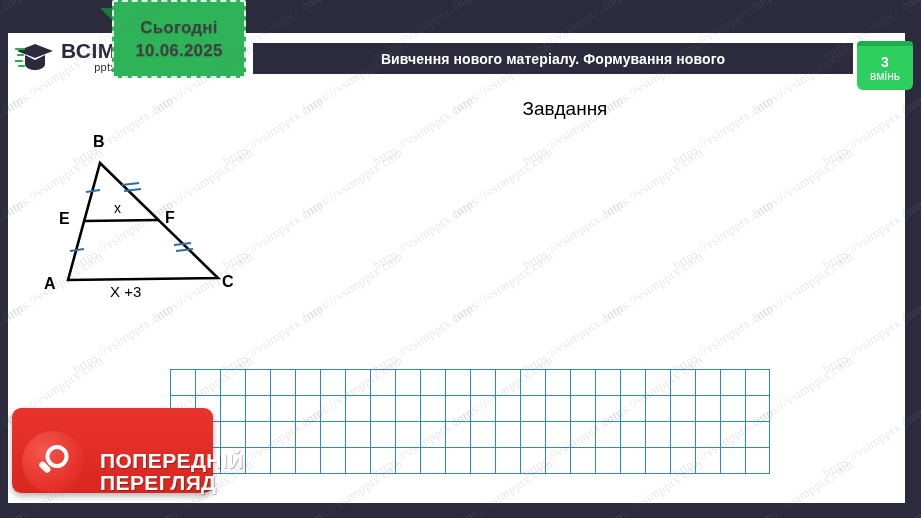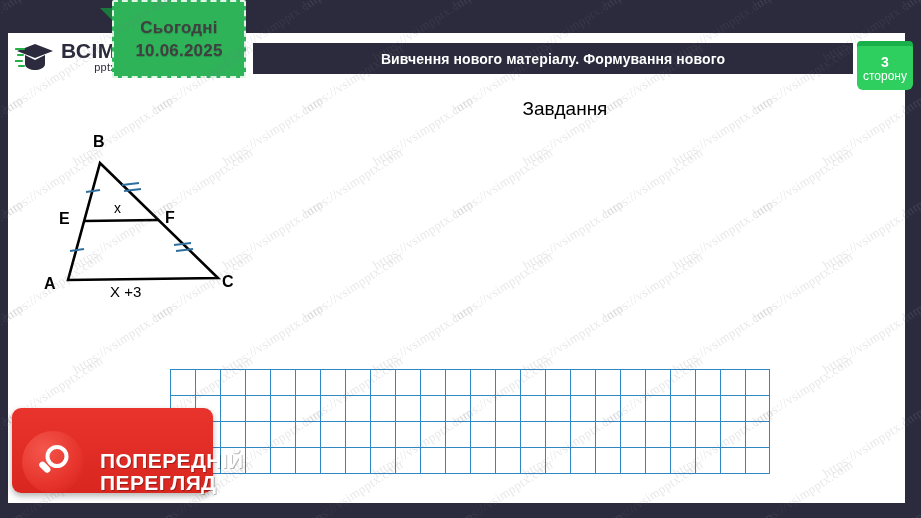--- a/index.html
+++ b/index.html
@@ -323,21 +323,21 @@
 
 
   <div class="header-bar">
     <span class="title">Вивчення нового матеріалу.  Формування нового</span>
   </div>
 
   <div class="level-badge">
     <div class="cap"></div>
     <div class="body">
       <span class="num">3</span>
-      <span class="lbl">сторону</span>
+      <span class="lbl">вмінь</span>
     </div>
   </div>
 
   <div class="logo">
     <svg class="logo-mark" viewBox="0 0 42 34">
       <g fill="#2b2b3d">
         <path d="M20 5 L38 12 L20 19 L2 12 Z"></path>
         <path d="M10 16 L10 25 C10 29 16 31 20 31 C24 31 30 29 30 25 L30 16 L20 21 Z"></path>
       </g>
       <g stroke="#25b04a" stroke-width="2.1" stroke-linecap="round">

